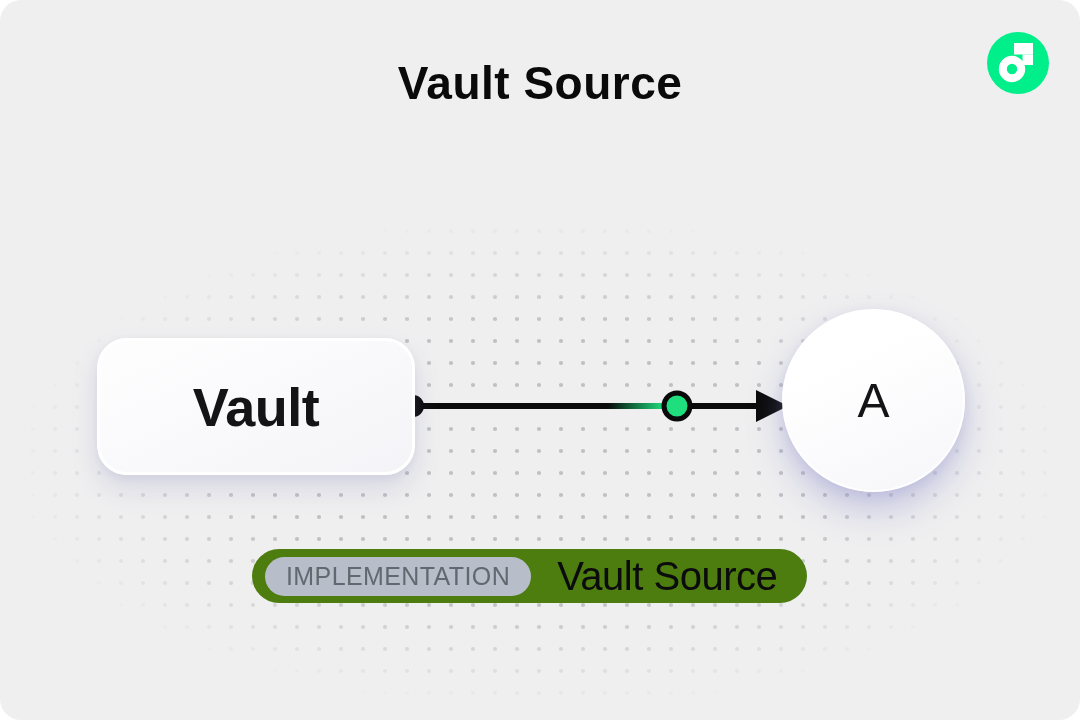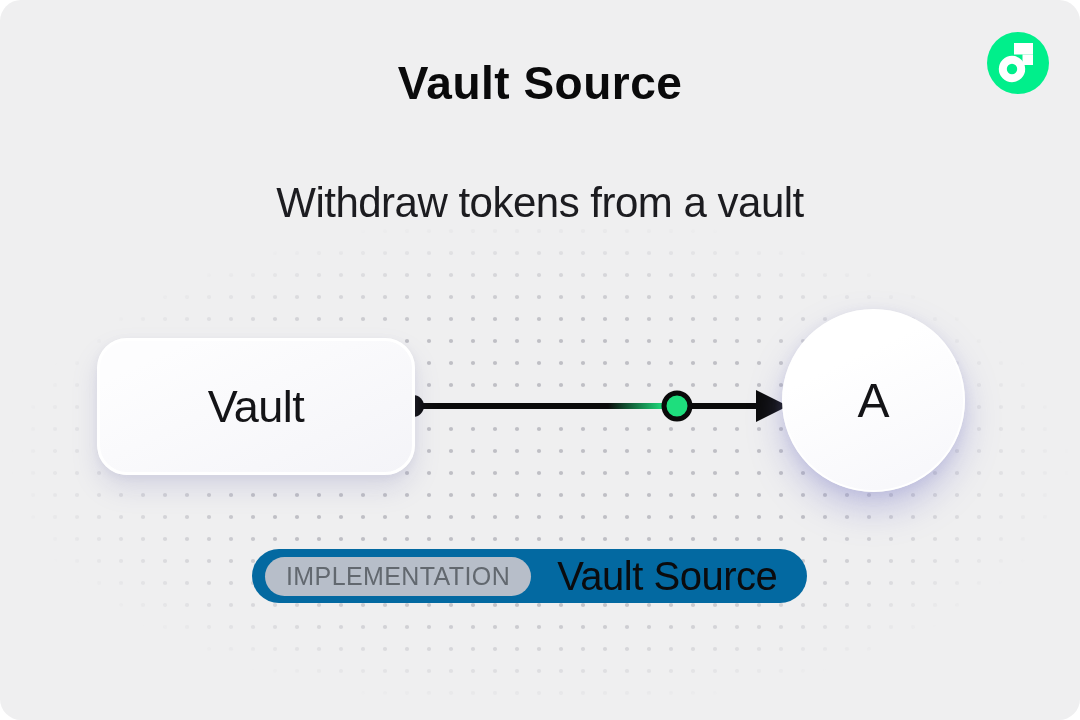--- a/index.html
+++ b/index.html
@@ -65,22 +65,22 @@
   }
   .vault-node {
     left: 97px; top: 338px;
     width: 318px; height: 137px;
     border-radius: 30px;
     background: linear-gradient(155deg, #fdfdfe 15%, #f4f4f8 100%);
     border: 3px solid #ffffff;
     box-shadow: 0 14px 26px rgba(125,125,180,0.20), 0 3px 8px rgba(125,125,180,0.10);
   }
   .vault-node .node-label {
-    font-size: 45px;
-    font-weight: 400;
+    font-size: 54px;
+    font-weight: 700;
     color: #141417;
     letter-spacing: -0.5px;
   }
   .account-node {
     left: 782px; top: 309px;
     width: 183px; height: 183px;
     border-radius: 50%;
     background: linear-gradient(155deg, #ffffff 30%, #f6f6fa 100%);
     border: 2px solid #ffffff;
     box-shadow: 0 18px 34px rgba(128,128,200,0.38), 0 4px 12px rgba(128,128,200,0.16);
@@ -96,21 +96,21 @@
     width: 1080px; height: 720px;
     pointer-events: none;
   }
   
   .badge {
     position: absolute;
     left: 252px; top: 549px;
     width: 555px; height: 54px;
     box-sizing: border-box;
     border-radius: 27px;
-    background: #0369a1;
+    background: #4d7c0f;
     display: flex;
     align-items: center;
     padding: 0 20px 0 13px;
     gap: 26px;
   }
   .badge-tag {
     display: inline-flex;
     align-items: center;
     height: 39px;
     padding: 0 21px;
@@ -146,21 +146,20 @@
         <stop offset="100%" stop-color="#ffffff" stop-opacity="0"></stop>
       </radialGradient>
       <mask id="dotMask">
         <rect x="10" y="215" width="1060" height="495" fill="url(#dotFade)"></rect>
       </mask>
     </defs>
     <rect x="10" y="215" width="1060" height="495" fill="url(#dotPattern)" mask="url(#dotMask)"></rect>
   </svg>
 
   <h1 class="page-title">Vault Source</h1>
-  <p class="page-subtitle">Withdraw tokens from a vault</p>
 
   <svg class="logo-svg" viewBox="0 0 62 62" xmlns="http://www.w3.org/2000/svg">
     <circle cx="31" cy="31" r="31" fill="#00EF8B"></circle>
     <circle cx="25" cy="37" r="9.2" fill="none" stroke="#ffffff" stroke-width="8"></circle>
     <rect x="27" y="11" width="19" height="11.5" fill="#ffffff"></rect>
     <rect x="35.5" y="22.5" width="10.5" height="10.5" fill="#ffffff"></rect>
   </svg>
 
   <svg class="edge-svg" viewBox="0 0 1080 720" xmlns="http://www.w3.org/2000/svg">
     <defs>

